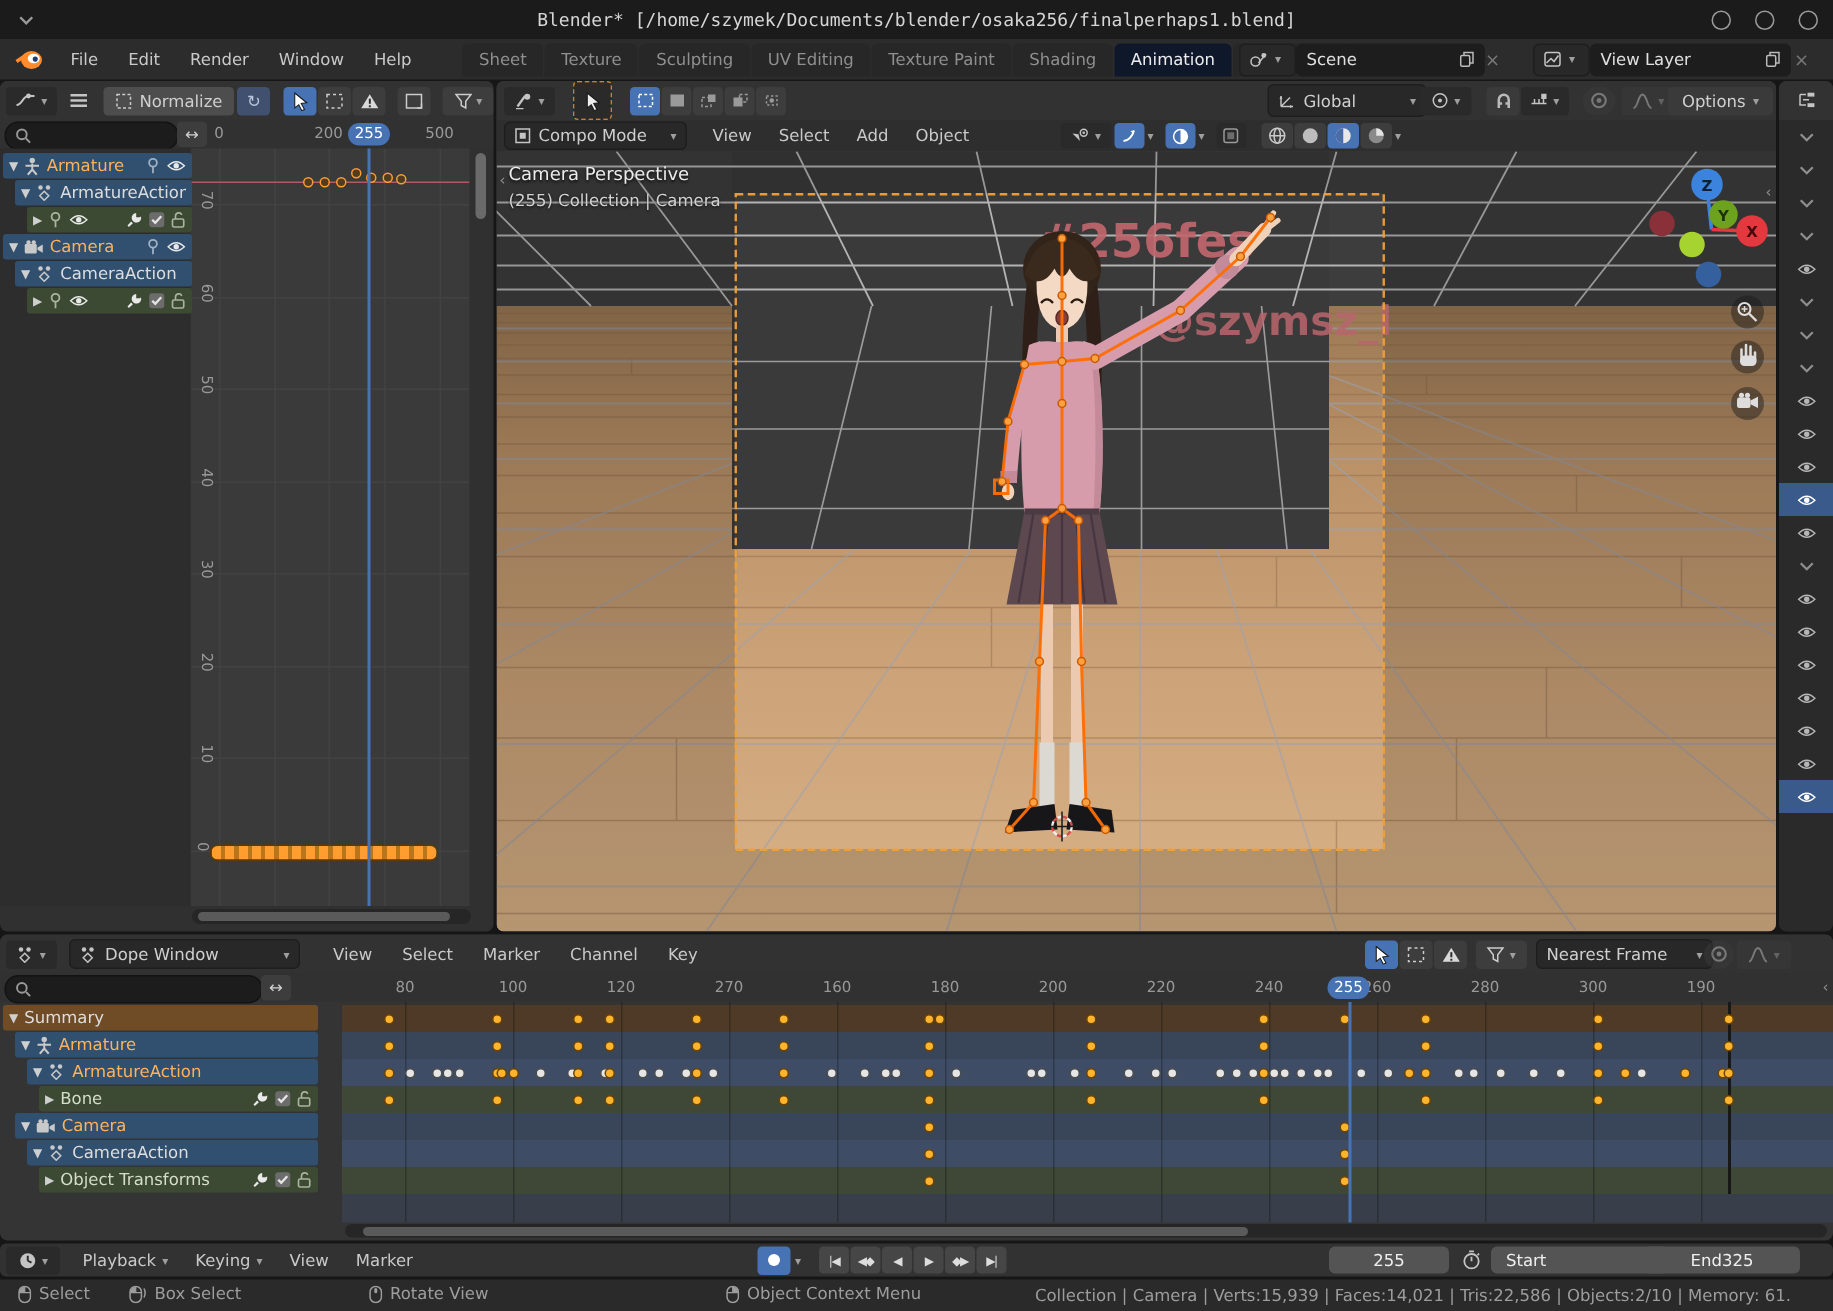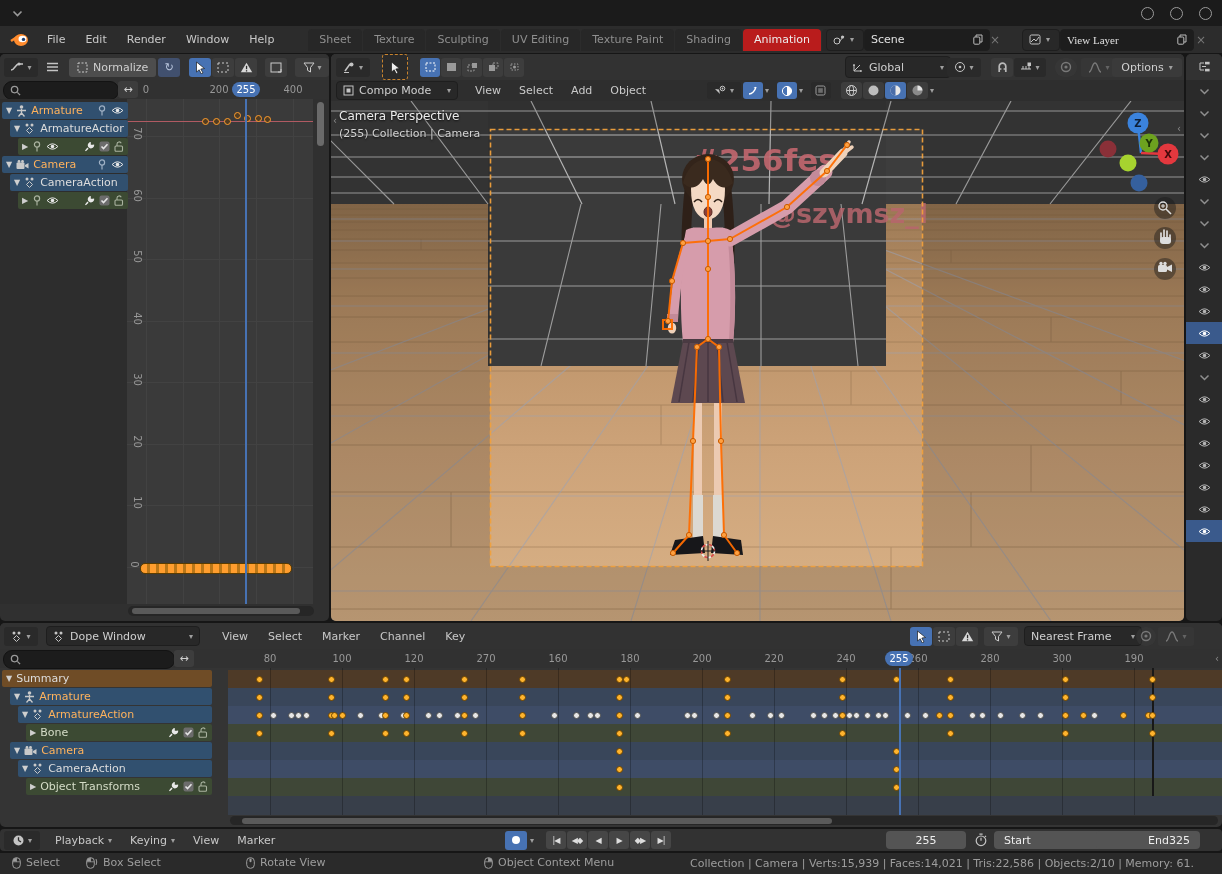--- a/index.html
+++ b/index.html
@@ -12,21 +12,21 @@
   .menu-item{padding:0 10px;color:#c9c9c9;cursor:default;}
   .ic{display:inline-flex;align-items:center;justify-content:center;color:#c4c4c4;}
   .btn{display:inline-flex;align-items:center;justify-content:center;height:19px;background:#3d3d3d;
        border-radius:3px;color:#cfcfcf;}
   .btn.blue{background:#4772b3;color:#fff;}
   .btn.dim{opacity:.45;}
   .pill{display:inline-flex;align-items:center;background:#282828;border:1px solid #1e1e1e;border-radius:4px;height:20px;padding:0 6px;gap:5px;}
   .caret{font-size:8px;color:#9f9f9f;}
   .ws-tab{height:22px;display:inline-flex;align-items:center;padding:0 11px;border-radius:4px 4px 0 0;
           background:#272727;color:#8f8f8f;margin-right:1px;}
-  .ws-tab.active{background:#b91c1c;color:#ececec;}
+  .ws-tab.active{background:#0f172a;color:#ececec;}
   .searchbox{display:flex;align-items:center;height:17px;background:#1c1c1c;border:1px solid #131313;border-radius:9px;padding:0 6px;color:#8a8a8a;gap:4px;}
   .tickLabel{position:absolute;color:#989898;font-size:10px;transform:translateX(-50%);}
   .frameBadge{position:absolute;background:#4772b3;color:#fff;font-size:10px;border-radius:8px;
               height:15px;min-width:28px;display:flex;align-items:center;justify-content:center;}
   .chanRow{position:absolute;height:17px;display:flex;align-items:center;border-radius:2px;gap:4px;padding:0 4px;font-size:11px;white-space:nowrap;overflow:hidden;}
   .kdot{position:absolute;width:7px;height:7px;border-radius:50%;box-sizing:border-box;}
   .kdot.sel{background:#ffb42e;border:1px solid #6b4300;}
   .kdot.uns{background:#e6e6e6;border:1px solid #4d4d4d;}
   .gdot{position:absolute;width:7px;height:7px;border-radius:50%;box-sizing:border-box;background:#513c22;border:1.6px solid #ff9d2e;}
   .mono{font-family:"DejaVu Sans Mono",monospace;}
@@ -46,20 +46,21 @@
 <body>
 
 <div id="app">
 
   <div class="abs" id="titlebar" style="left:0;top:0;width:1222px;height:26px;background:#1b1b1b;display:flex;align-items:center;">
     <span class="ic" style="margin-left:12px;color:#9a9a9a;">
       <svg width="11" height="7" viewBox="0 0 11 7">
           <path d="M1.5 1.5 L5.5 5.5 L9.5 1.5" fill="none" stroke="currentColor" stroke-width="1.6"></path>
         </svg>
     </span>
+    <div class="mono" style="position:absolute;left:0;right:0;text-align:center;font-size:12px;color:#d6d6d6;">Blender* [/home/szymek/Documents/blender/osaka256/finalperhaps1.blend]</div>
     <div style="position:absolute;right:10px;display:flex;gap:16px;">
       <span class="winCircle"></span>
       <span class="winCircle"></span>
       <span class="winCircle"></span>
     </div>
   </div>
 
   <div class="abs" id="menubar" style="left:0;top:26px;width:1222px;height:27px;background:#2c2c2c;display:flex;align-items:center;">
     <span class="ic" style="margin:0 8px 0 10px;">
       <svg width="19" height="15" viewBox="0 0 19 15">
@@ -110,21 +111,21 @@
     <div class="pill" style="position:absolute;left:1022px;width:24px;">
       <span class="ic">
           <svg width="12" height="11" viewBox="0 0 12 11">
             <rect x="1" y="1" width="10" height="9" rx="1.5" fill="none" stroke="#c4c4c4"></rect>
             <path d="M2 8 L5 5 L7 7 L10 3" fill="none" stroke="#c4c4c4"></path>
           </svg>
         </span>
       <span class="caret">▾</span>
     </div>
     <div class="pill" style="position:absolute;left:1060px;width:120px;background:#1d1d1d;">
-      <span style="flex:1;color:#e0e0e0;font-family:Liberation Serif, serif;">View Layer</span>
+      <span style="flex:1;color:#e0e0e0;">View Layer</span>
       <span class="ic">
           <svg width="10" height="11" viewBox="0 0 10 11">
             <rect x="0.8" y="3" width="6" height="7.2" rx="1" fill="none" stroke="#bbb"></rect>
             <path d="M3 3 V1 h6 v7 h-2" fill="none" stroke="#bbb"></path>
           </svg>
         </span>
     </div>
     <span style="position:absolute;left:1196px;color:#777;font-size:12px;">×</span>
   </div>
 
@@ -359,21 +360,21 @@
             <svg width="10" height="11" viewBox="0 0 10 11">
               <rect x="1" y="5" width="7.5" height="5.3" rx="1" fill="none" stroke="currentColor" stroke-width="1.1"></rect>
               <path d="M3 5 V3 a2.2 2.2 0 0 1 4.2 -0.8" fill="none" stroke="currentColor" stroke-width="1.1"></path>
             </svg>
           </span>
         </div>
       </div>
     <div id="graph-ticks">
         <div class="tickLabel" style="left: 146px; top: 30px;">0</div>
         <div class="tickLabel" style="left: 219px; top: 30px;">200</div>
-        <div class="tickLabel" style="left: 293px; top: 30px;">400</div>
+        <div class="tickLabel" style="left: 293px; top: 30px;">500</div>
       </div>
     <div class="frameBadge" style="left:232px;top:28px;">255</div>
     <div class="scroll" style="left:128px;top:552px;width:186px;height:10px;">
       <div class="thumb" style="left:4px;top:2px;width:168px;height:6px;"></div>
     </div>
     <div class="scroll" style="left:316px;top:46px;width:9px;height:504px;background:none;">
       <div class="thumb" style="left:1px;top:2px;width:7px;height:44px;background:#6a6a6a;"></div>
     </div>
   <div class="tickLabel" style="left: 131px; top: 74px; transform: rotate(90deg);">70</div>
       <div class="tickLabel" style="left: 131px; top: 136px; transform: rotate(90deg);">60</div>
@@ -1269,21 +1270,21 @@
     <span class="ic" style="position:absolute;left:974px;">
       <svg width="14" height="14" viewBox="0 0 14 14">
           <circle cx="7" cy="7.8" r="4.8" fill="none" stroke="#c4c4c4" stroke-width="1.2"></circle>
           <path d="M7 7.8 L7 4.8 M5.4 1.2 h3.2 M11 3.8 l1-1" stroke="#c4c4c4" stroke-width="1.2"></path>
         </svg>
     </span>
     <div class="fieldPill" style="position:absolute;left:994px;width:98px;justify-content:space-between;padding:0 10px;">
       <span>Start</span>
         <span>1</span>
     </div>
-    <div class="fieldPill" style="position:absolute;left:1096px;width:84px;justify-content:flex-end;padding:0 10px;">
+    <div class="fieldPill" style="position:absolute;left:1096px;width:84px;justify-content:center;padding:0 10px;">
       <span>End</span>
         <span>325</span>
     </div>
   </div>
 
   <div class="abs" id="statusbar" style="left:0;top:853px;width:1222px;height:21px;background:#2a2a2a;">
     <div id="status-items">
         <div class="statItem" style="left: 12px;">
           <span class="ic" style="color: rgb(157, 157, 157);">
             <svg width="9" height="12" viewBox="0 0 9 12">

